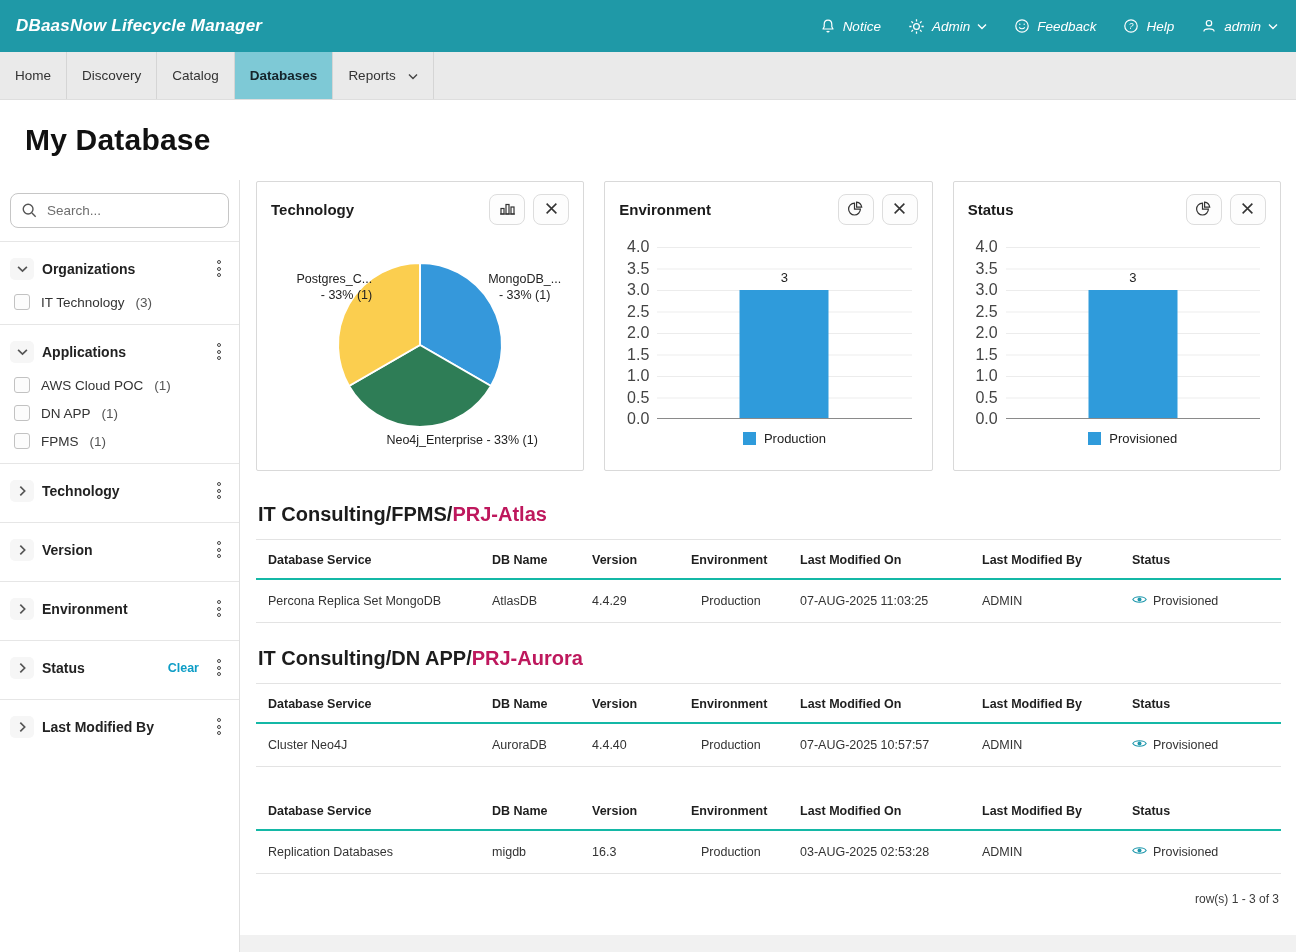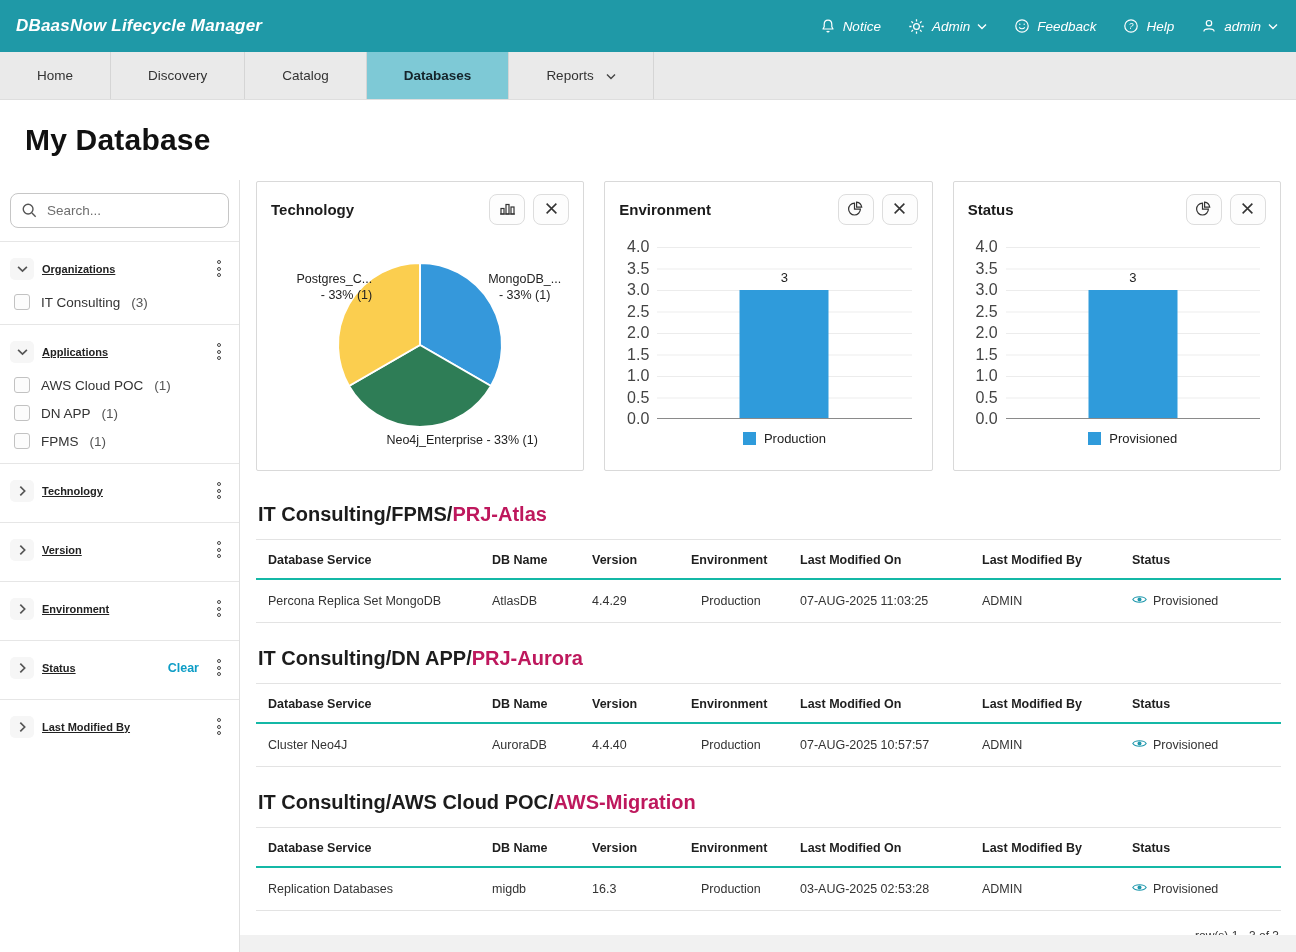--- a/index.html
+++ b/index.html
@@ -15,21 +15,21 @@
     display:flex; align-items:center; padding:0 18px 0 16px;font-style:italic;
   }
   .app-title { font-size:17px; font-weight:700; letter-spacing:.2px; }
   .topbar-menu { margin-left:auto; display:flex; align-items:center; gap:27px; font-size:13.5px;justify-content:flex-end; }
   .topbar-item { display:flex; align-items:center; gap:7px; cursor:pointer; white-space:nowrap; }
   .topbar-item svg { display:block; }
 
   
   .tabbar { height:48px; background:#eaeaea; display:flex; align-items:stretch; border-bottom:1px solid #dedede; }
   .tab {
-    display:flex; align-items:center; gap:12px; padding:0 37px;
+    display:flex; align-items:center; gap:12px; padding:0 15px;
     font-size:13.5px; color:#333; border-right:1px solid #d5d5d5; cursor:pointer;
   }
   .tab.active { background:#7ec9d6; color:#15242b; font-weight:700; }
 
   
   .title-area { height:80px; display:flex; align-items:center; padding:0 17px; background:#fff; }
   .page-title { margin:8px; font-size:30px; font-weight:700; color:#111; letter-spacing:.2px; }
 
   
   .content-row { display:flex; height:772px; }
@@ -43,21 +43,21 @@
     padding:0 10px 0 36px; font-size:13.5px; color:#333; outline:none; background:#fff;
     font-family:"Liberation Sans", sans-serif;
   }
   .search-input::placeholder { color:#6e6e6e; }
   .search-icon { position:absolute; left:11px; top:9px; }
 
   .facet { border-top:1px solid #e6e6e6; padding:7px 10px 12px 10px; }
   .facet-header { display:flex; align-items:center; padding:7px 2px 7px 0; }
   .facet-chev { width:24px; height:22px; border-radius:5px; display:flex; align-items:center; justify-content:center; background:#f6f6f6; cursor:pointer; }
   .facet-chev.collapsed svg { transform:rotate(-90deg); }
-  .facet-label { font-size:11px; font-weight:700; color:#222; margin-left:8px;text-decoration:underline; }
+  .facet-label { font-size:14px; font-weight:700; color:#222; margin-left:8px; }
   .facet-spacer { flex:1; }
   .facet-clear { color:#0d9dc6; font-size:12.5px; font-weight:700; margin-right:12px; cursor:pointer; }
   .kebab { display:flex; flex-direction:column; gap:2.5px; padding:4px 6px; cursor:pointer; }
   .kebab i { width:4px; height:4px; border:1.1px solid #454545; border-radius:50%; display:block; }
 
   .facet-items { padding:6px 0 2px 4px; display:flex; flex-direction:column; gap:12px; }
   .facet-item { display:flex; align-items:center; gap:11px; font-size:13.5px; color:#333; }
   .checkbox { width:16px; height:16px; border:1px solid #c2c2c2; border-radius:3px; background:#fcfcfc; flex:none; cursor:pointer; }
   .item-count { color:#555; }
 
@@ -228,21 +228,21 @@
         <span class="facet-spacer"></span>
         <span class="kebab">
             <i></i>
             <i></i>
             <i></i>
           </span>
       </div>
       <div class="facet-items">
         <label class="facet-item">
           <span class="checkbox"></span>
-          <span>IT Consulting</span>
+          <span>IT Technology</span>
           <span class="item-count">(3)</span>
         </label>
       </div>
     </div>
 
     <div class="facet">
       <div class="facet-header">
         <span class="facet-chev">
             <svg width="11" height="8" viewBox="0 0 10 7" fill="none" stroke="#555" stroke-width="1.5">
               <path d="M1 1.5l4 4 4-4"></path>
@@ -576,23 +576,20 @@
                     </svg></span>
                 <span>Provisioned</span>
               </span>
             </td>
           </tr>
         </tbody>
       </table>
     </section>
 
     <section class="group">
-      <div class="group-heading">
-        <span>IT Consulting/AWS Cloud POC/</span><span class="heading-link">AWS-Migration</span>
-      </div>
       <table>
         <colgroup>
             <col style="width:228px">
             <col style="width:100px">
             <col style="width:99px">
             <col style="width:109px">
             <col style="width:182px">
             <col style="width:150px">
             <col>
           </colgroup>

